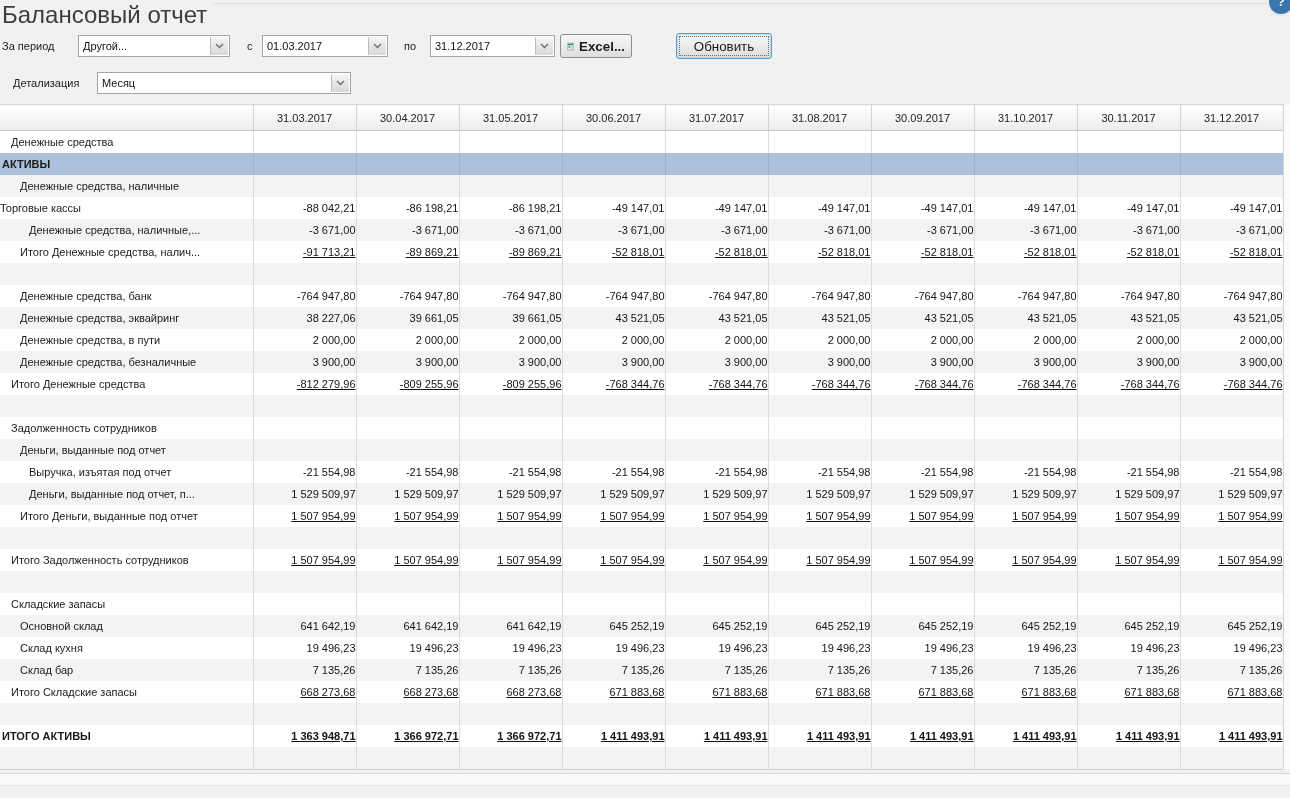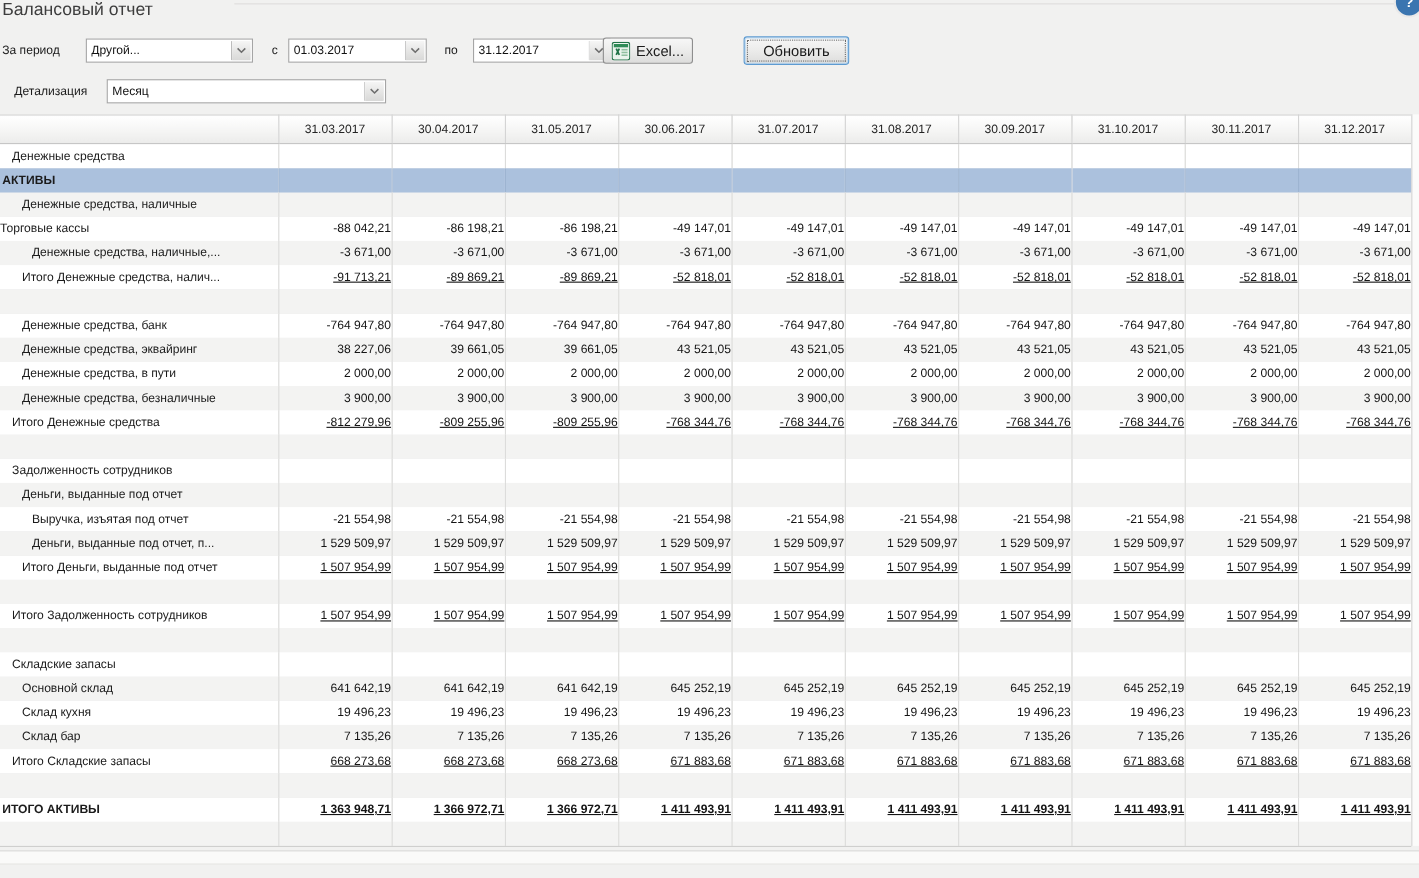--- a/index.html
+++ b/index.html
@@ -6,21 +6,21 @@
   body{
     width:1290px;height:798px;position:relative;overflow:hidden;
     background:#f1f1f0;
     font-family:"Liberation Sans", sans-serif;
     font-size:11px;color:#1b1b1b;
     -webkit-font-smoothing:antialiased;
   }
   .tab-line{position:absolute;left:213px;top:3px;right:0;height:1px;background:#dedddc;}
   .page-title{
     position:absolute;left:2px;top:1px;
-    font-size:16px;color:#3d3d3d;letter-spacing:0;
+    font-size:24px;color:#3d3d3d;letter-spacing:0;
     white-space:nowrap;
   }
   .help-btn{
     position:absolute;top:-12px;right:-5px;width:24px;height:24px;border-radius:50%;
     background:#3a75b0;border:2px solid #e9e9e9;color:#fff;font-weight:bold;
     text-align:center;line-height:24px;font-size:13px;
   }
   .lbl{position:absolute;white-space:nowrap;color:#1b1b1b;}
   
   .combo{
@@ -38,21 +38,21 @@
     display:flex;align-items:center;justify-content:center;
   }
   
   .btn{
     position:absolute;box-sizing:border-box;
     background:linear-gradient(#f7f7f7,#ededec 45%,#dddddc);
     border:1px solid #8e8e8e;border-radius:3px;
     display:flex;align-items:center;justify-content:center;gap:5px;
     color:#1b1b1b;
   }
-  .btn-excel{left:548px;top:34px;width:82px;height:24px;}
+  .btn-excel{left:560px;top:34px;width:72px;height:24px;font-weight:bold;}
   .btn-refresh{
     left:676px;top:33px;width:96px;height:26px;
     border:1px solid #5e9bd1;
     box-shadow:0 0 0 1px #bcdaf2 inset;
     outline:1px dotted #6a6a6a;outline-offset:-4px;
   }
   .excel-ic{width:17px;height:17px;display:block;}
   
   .grid-wrap{position:absolute;left:0;top:104px;width:1283px;}
   table.grid{border-collapse:collapse;table-layout:fixed;width:1283px;}

